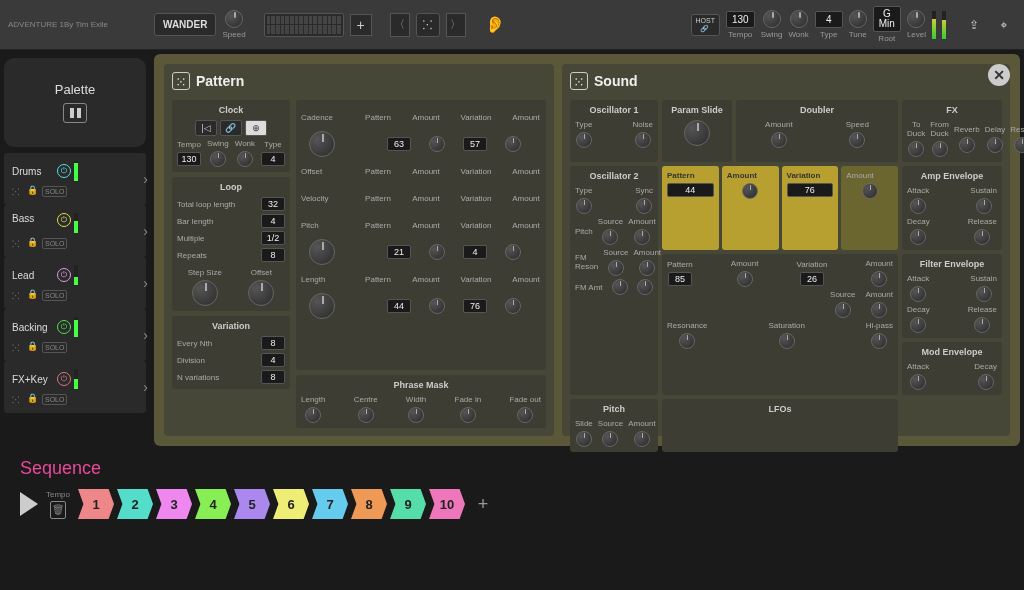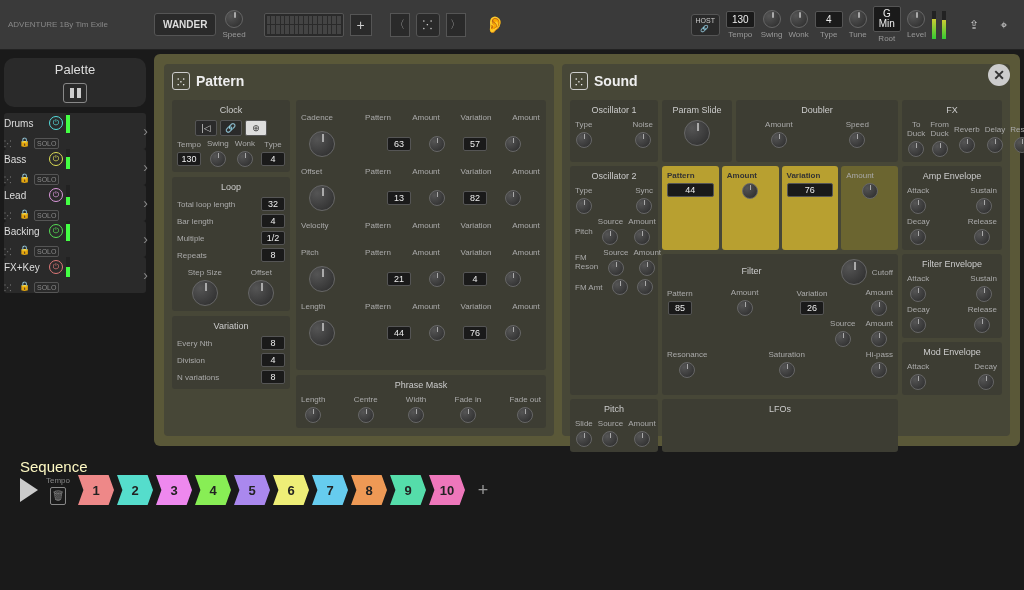--- a/index.html
+++ b/index.html
@@ -17,25 +17,25 @@
 .steps div{background:#444}
 .plusbox{width:22px;height:22px;background:#2a2a2a;border:1px solid #555;display:flex;align-items:center;justify-content:center;font-size:14px;color:#ccc}
 .arrow{width:20px;height:24px;background:#2a2a2a;border:1px solid #555;display:flex;align-items:center;justify-content:center;font-size:11px;color:#999}
 .dice{width:24px;height:24px;background:#2a2a2a;border:1px solid #555;border-radius:3px;display:flex;align-items:center;justify-content:center;color:#ccc;font-size:12px}
 .numbox{background:#1a1a1a;border:1px solid #555;color:#eee;font-size:10px;padding:2px 5px;min-width:28px;text-align:center;border-radius:2px}
 .hostbox{background:#2a2a2a;border:1px solid #555;border-radius:3px;padding:2px 4px;font-size:7px;display:flex;flex-direction:column;align-items:center;gap:1px}
 .meter{width:4px;height:28px;background:#222;position:relative}
 .meter .g{position:absolute;bottom:0;width:100%;height:70%;background:linear-gradient(to top,#3c3,#cc3)}
 .main{display:flex;height:400px}
 .sidebar{width:150px;background:#1a1a1a;padding:8px 4px;display:flex;flex-direction:column;gap:6px}
-.palhdr{background:#2a2a2a;border-radius:10px;padding:4px;display:flex;flex-direction:column;align-items:center;gap:6px}
+.palhdr{background:#2a2a2a;border-radius:10px;padding:24px;display:flex;flex-direction:column;align-items:center;gap:6px}
 .palhdr .t{font-size:13px;color:#ddd}
 .paus{width:24px;height:20px;border:1px solid #888;border-radius:3px;display:flex;align-items:center;justify-content:center;gap:3px}
 .paus div{width:4px;height:10px;background:#ccc}
-.track{background:#2a2a2a;border-radius:3px;padding:0;display:flex;align-items:center;gap:3px;position:relative}
+.track{background:#2a2a2a;border-radius:3px;padding:8px;display:flex;align-items:center;gap:3px;position:relative}
 .tname{font-size:10px;color:#ddd;width:42px}
 .pwr{width:14px;height:14px;border-radius:50%;border:1px solid;display:flex;align-items:center;justify-content:center;font-size:8px}
 .pwr.teal{border-color:#5dd;color:#5dd}
 .pwr.yel{border-color:#dd5;color:#dd5}
 .pwr.pnk{border-color:#d9d;color:#d9d}
 .pwr.grn{border-color:#5d5;color:#5d5}
 .pwr.red{border-color:#d77;color:#d77}
 .tmeter{width:4px;height:20px;background:#222;position:relative}
 .tmeter div{position:absolute;bottom:0;width:100%;background:#4f4}
 .lock{width:12px;height:12px;font-size:9px;color:#888}
@@ -44,35 +44,35 @@
 .chev{position:absolute;right:-2px;top:50%;transform:translateY(-50%);color:#888;font-size:14px}
 .editor{flex:1;background:#5a5838;border-radius:6px;margin:4px;padding:10px;display:flex;gap:8px;position:relative}
 .closeX{position:absolute;right:10px;top:10px;width:22px;height:22px;border-radius:50%;background:#ccc;color:#333;display:flex;align-items:center;justify-content:center;font-size:14px;font-weight:bold}
 .panel{background:#474737;border-radius:4px;padding:8px;display:flex;flex-direction:column;gap:6px}
 .panel.left{width:390px}
 .panel.right{flex:1}
 .ptitle{display:flex;align-items:center;gap:6px;font-size:14px;font-weight:bold;color:#eee;margin-bottom:4px}
 .pdice{width:18px;height:18px;border:1px solid #ccc;border-radius:3px;display:flex;align-items:center;justify-content:center;font-size:9px}
 .sect{background:#3d3d33;border-radius:3px;padding:5px;display:flex;flex-direction:column;gap:3px}
 .sect.hl{background:#b8a030}
-.stitle{font-size:9px;color:#ccc;text-align:center;font-weight:normal;margin-bottom:2px}
+.stitle{font-size:9px;color:#ccc;text-align:center;font-weight:bold;margin-bottom:2px}
 .row{display:flex;gap:5px;align-items:center;justify-content:space-between}
 .sknob{width:16px;height:16px;border-radius:50%;background:radial-gradient(circle at 30% 30%,#555,#2a2a2a);border:1px solid #666;position:relative}
 .sknob::after{content:'';position:absolute;width:1px;height:5px;background:#aaa;top:1px;left:7px}
 .bknob{width:26px;height:26px;border-radius:50%;background:radial-gradient(circle at 30% 30%,#555,#2a2a2a);border:1px solid #666;position:relative}
 .bknob::after{content:'';position:absolute;width:2px;height:8px;background:#aaa;top:2px;left:12px}
 .slbl{font-size:8px;color:#aaa}
 .nval{background:#1a1a1a;border:1px solid #555;color:#eee;font-size:9px;padding:1px 3px;min-width:24px;text-align:center;border-radius:2px}
 .clockbtns{display:flex;gap:3px;justify-content:center}
 .cbtn{width:22px;height:16px;background:#2a2a2a;border:1px solid #555;border-radius:2px;display:flex;align-items:center;justify-content:center;font-size:9px;color:#ccc}
 .cbtn.active{background:#ddd;color:#333}
 .lrow{display:flex;justify-content:space-between;align-items:center;font-size:8px;color:#aaa}
 .gridcols{display:grid;gap:4px}
 .seq{height:130px;background:#1a1a1a;padding:8px 20px}
-.seqhdr{font-size:15px;color:#fef9c3;margin-bottom:0}
+.seqhdr{font-size:18px;color:#ec4899;margin-bottom:10px}
 .seqrow{display:flex;align-items:center;gap:8px}
 .play{width:0;height:0;border-left:18px solid #ccc;border-top:12px solid transparent;border-bottom:12px solid transparent}
 .trash{width:16px;height:18px;border:1px solid #888;border-radius:2px;color:#888;display:flex;align-items:center;justify-content:center;font-size:10px}
 .bars{font-size:8px;color:#888}
 .seqsteps{display:flex;gap:3px}
 .sstep{width:36px;height:30px;display:flex;align-items:center;justify-content:center;font-size:13px;font-weight:bold;color:#222;position:relative;clip-path:polygon(0 0,85% 0,100% 50%,85% 100%,0 100%,15% 50%)}
 .sstep .pm{position:absolute;top:-14px;left:50%;transform:translateX(-50%);width:0;height:0;border-left:5px solid transparent;border-right:5px solid transparent;border-bottom:7px solid #ccc}
 .addstep{width:20px;height:20px;color:#999;font-size:18px;display:flex;align-items:center;justify-content:center}
 .pcol{display:flex;flex-direction:column;gap:3px;align-items:center}
 .patrow{display:flex;gap:18px;align-items:center;height:24px}
@@ -201,21 +201,21 @@
             <div class="trkrow2">
               <span class="lock">⁙</span>
               <span class="lock">🔒</span>
               <span class="solo">SOLO</span>
             </div>
           </div>
           <span class="chev">›</span>
         </div>
         <div class="track">
           <div style="display:flex;flex-direction:column;gap:2px;flex:1">
-            <div style="display:flex;align-items:center;gap:3px">
+            <div style="display:flex;gap:3px">
               <span class="tname">Bass</span>
               <span class="pwr yel">⏻</span>
               <div class="tmeter">
                 <div style="height:60%"></div>
               </div>
             </div>
             <div class="trkrow2">
               <span class="lock">⁙</span>
               <span class="lock">🔒</span>
               <span class="solo">SOLO</span>
@@ -376,28 +376,20 @@
                 <div class="sknob"></div>
               </div>
       <div class="patrow">
                 <div style="width:44px" class="slbl">Offset</div>
                 <div class="slbl" style="width:30px;text-align:center">Pattern</div>
                 <div class="slbl" style="width:30px;text-align:center">Amount</div>
                 <div class="slbl" style="width:34px;text-align:center">Variation</div>
                 <div class="slbl" style="width:30px;text-align:center">Amount</div>
               </div>
       <div class="patrow">
-                <div class="bknob" style="margin-left:8px"></div>
-                <div style="width:16px"></div>
-                <div class="nval">13</div>
-                <div class="sknob"></div>
-                <div class="nval">82</div>
-                <div class="sknob"></div>
-              </div>
-      <div class="patrow">
                 <div style="width:44px" class="slbl">Velocity</div>
                 <div class="slbl" style="width:30px;text-align:center">Pattern</div>
                 <div class="slbl" style="width:30px;text-align:center">Amount</div>
                 <div class="slbl" style="width:34px;text-align:center">Variation</div>
                 <div class="slbl" style="width:30px;text-align:center">Amount</div>
               </div>
       <div class="patrow">
                 <div style="width:44px" class="slbl">Pitch</div>
                 <div class="slbl" style="width:30px;text-align:center">Pattern</div>
                 <div class="slbl" style="width:30px;text-align:center">Amount</div>
@@ -602,25 +594,20 @@
                 <div class="sknob"></div>
               </div>
               <div class="pcol">
                 <div class="slbl">Release</div>
                 <div class="sknob"></div>
               </div>
             </div>
           </div>
 
     <div class="sect" style="grid-column:span 2;grid-row:span 2">
-     <div class="row">
-              <div class="stitle" style="flex:1">Filter</div>
-              <div class="bknob"></div>
-              <div class="slbl">Cutoff</div>
-            </div>
      <div class="row">
               <div class="pcol">
                 <div class="slbl">Pattern</div>
                 <div class="nval">85</div>
               </div>
               <div class="pcol">
                 <div class="slbl">Amount</div>
                 <div class="sknob"></div>
               </div>
               <div class="pcol">

